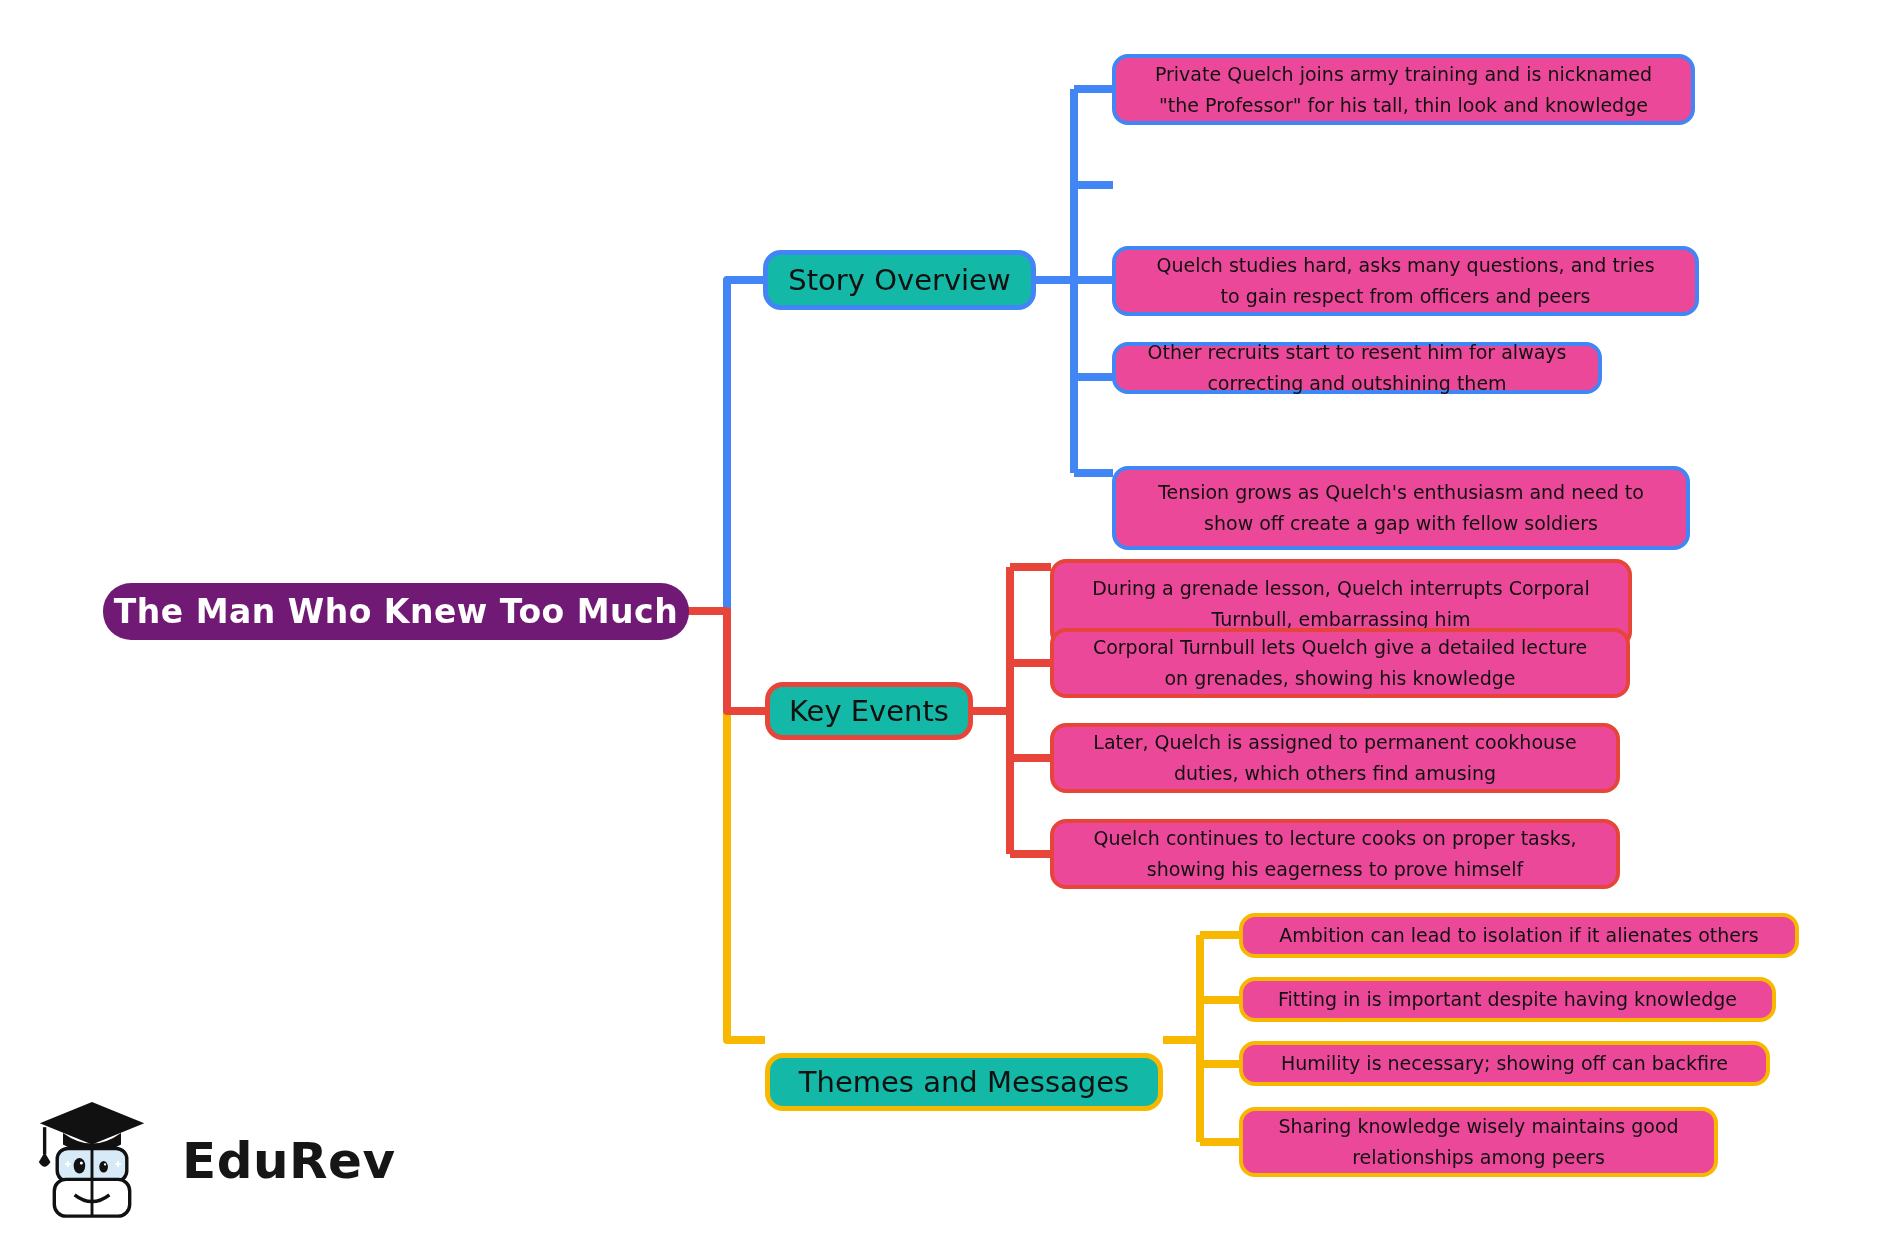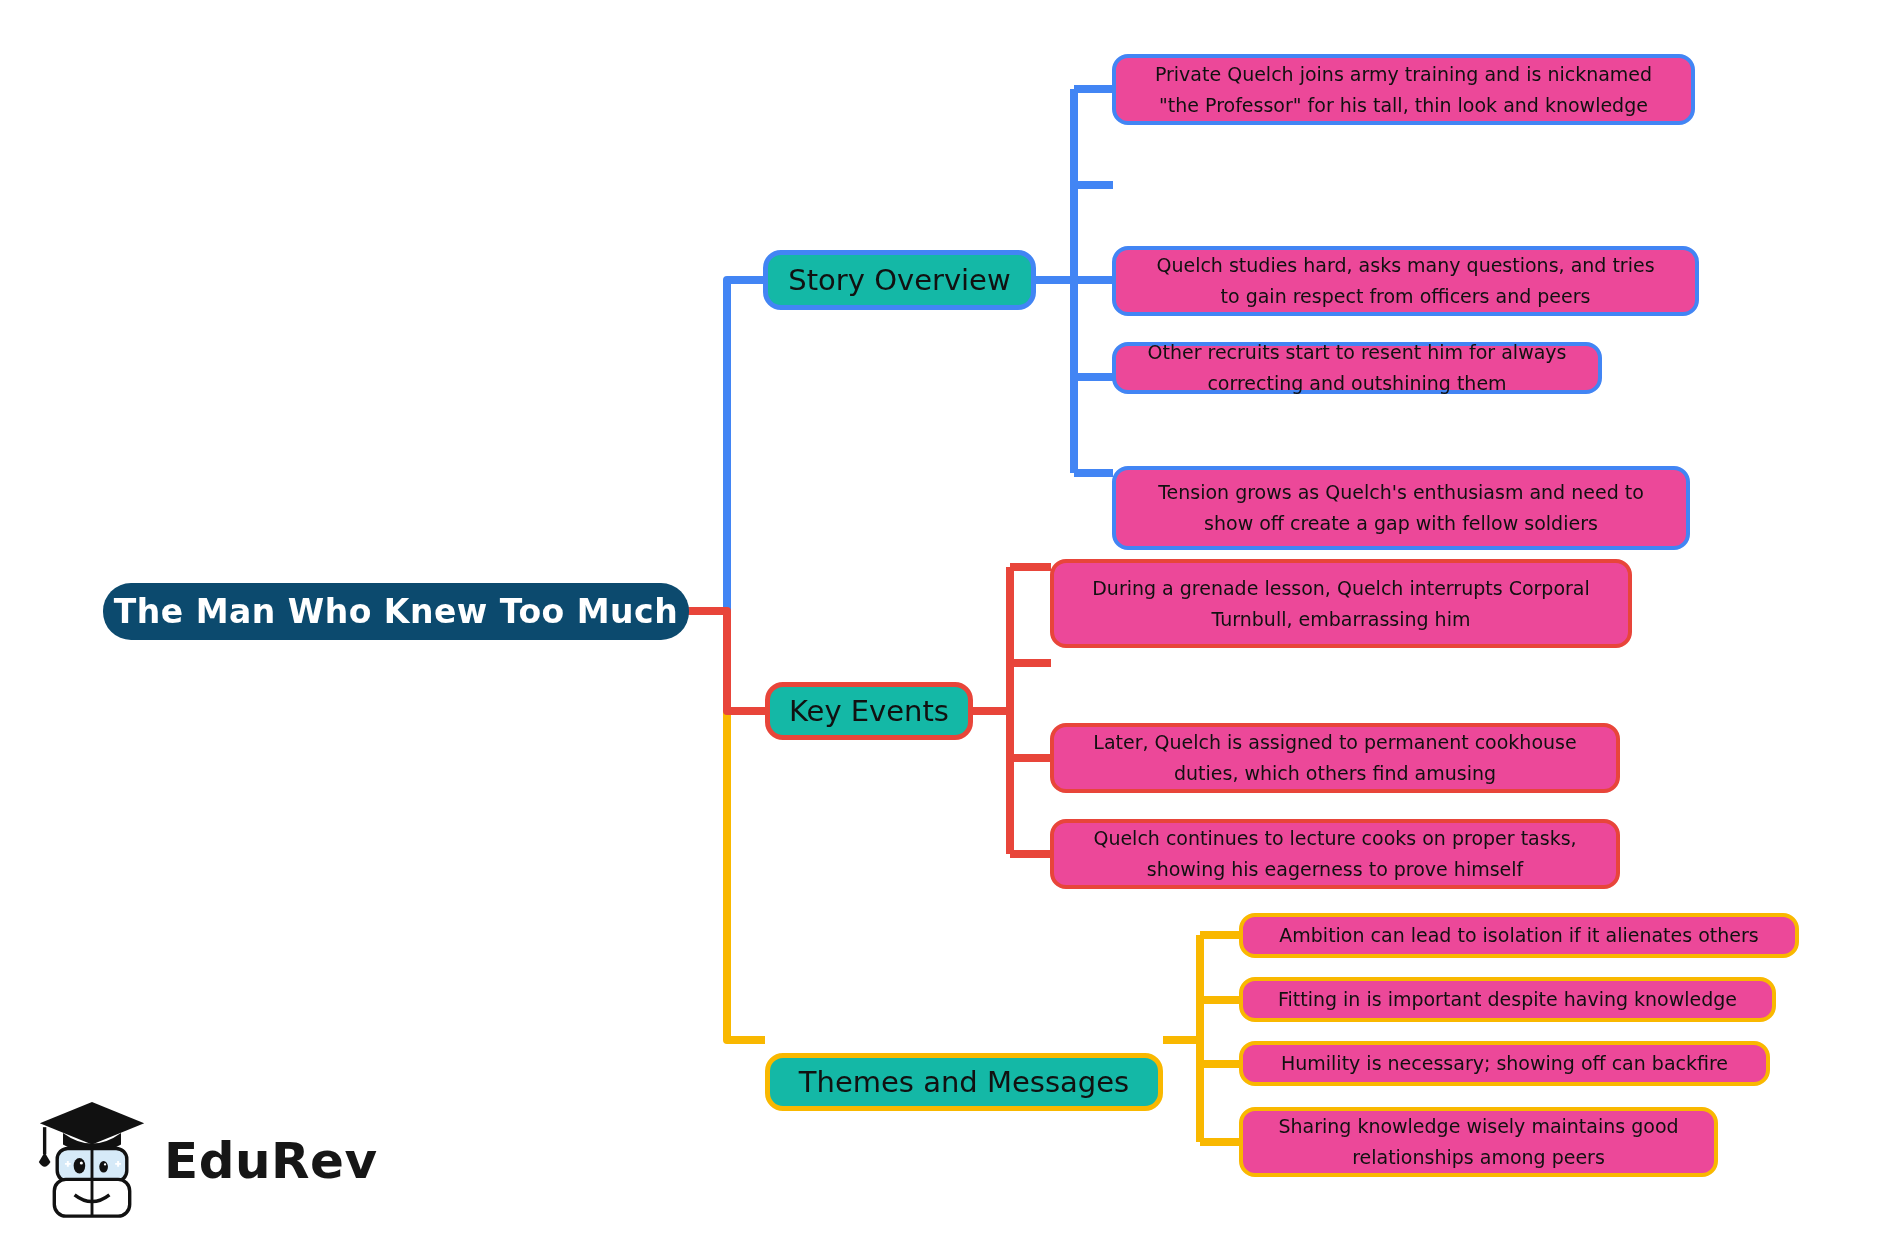--- a/index.html
+++ b/index.html
@@ -4,31 +4,31 @@
 <style>
   html,body{margin:0;padding:0;background:#ffffff;}
   .canvas{
     position:relative;width:1896px;height:1233px;background:#ffffff;overflow:hidden;
     font-family:"DejaVu Sans","Liberation Sans",sans-serif;color:#111;
   }
   .connectors{position:absolute;left:0;top:0;width:1896px;height:1233px;}
   .node{position:absolute;box-sizing:border-box;display:flex;align-items:center;justify-content:center;
         text-align:center;background:#fff;}
   .root{
-    background:#0c4a6e;color:#fff;border-radius:28px;font-weight:bold;font-size:33px;
+    background:#701a75;color:#fff;border-radius:28px;font-weight:bold;font-size:33px;
     letter-spacing:0.5px;
   }
   .branch{border:5px solid;border-radius:18px;font-size:29px;background:#14b8a6;}
   .leaf{border:4px solid;border-radius:16px;font-size:19px;line-height:31px;background:#ec4899;
         white-space:pre-line;padding:2px 10px;}
   .leaf.single{line-height:29px;}
   .b-blue{border-color:#4285F4;}
   .b-red{border-color:#E8453A;}
   .b-yellow{border-color:#F9B800;}
-  .logo{position:absolute;left:34px;top:1098px;display:flex;align-items:center;gap:14px;}
+  .logo{position:absolute;left:34px;top:1098px;display:flex;align-items:center;gap:32px;}
   .logo-text{font-size:50px;font-weight:bold;color:#161616;letter-spacing:0.5px;}
 </style>
 </head>
 <body>
 
 <div class="canvas">
 
   <svg class="connectors" viewBox="0 0 1896 1233" fill="none" stroke-linejoin="round" stroke-linecap="butt">
 
     <path stroke="#F9B800" stroke-width="8" d="M727 711 V1040 H765 M1163 1040 H1200 M1200 935 V1142 M1200 935 H1240 M1200 1000 H1240 M1200 1064 H1240 M1200 1142 H1240"></path>
@@ -50,20 +50,22 @@
 "the Professor" for his tall, thin look and knowledge</div>
   <div class="node leaf b-blue" style="left:1112px;top:246px;width:587px;height:70px;">Quelch studies hard, asks many questions, and tries
 to gain respect from officers and peers</div>
   <div class="node leaf b-blue" style="left:1112px;top:342px;width:490px;height:52px;">Other recruits start to resent him for always
 correcting and outshining them</div>
   <div class="node leaf b-blue" style="left:1112px;top:438px;width:578px;height:84px;margin-top:28px;">Tension grows as Quelch's enthusiasm and need to
 show off create a gap with fellow soldiers</div>
 
   <div class="node leaf b-red" style="left:1050px;top:559px;width:582px;height:89px;">During a grenade lesson, Quelch interrupts Corporal
 Turnbull, embarrassing him</div>
+  <div class="node leaf b-red" style="left:1050px;top:628px;width:580px;height:70px;">Corporal Turnbull lets Quelch give a detailed lecture
+on grenades, showing his knowledge</div>
   <div class="node leaf b-red" style="left:1050px;top:723px;width:570px;height:70px;">Later, Quelch is assigned to permanent cookhouse
 duties, which others find amusing</div>
   <div class="node leaf b-red" style="left:1050px;top:819px;width:570px;height:70px;">Quelch continues to lecture cooks on proper tasks,
 showing his eagerness to prove himself</div>
 
   <div class="node leaf b-yellow single" style="left:1239px;top:913px;width:560px;height:45px;">Ambition can lead to isolation if it alienates others</div>
   <div class="node leaf b-yellow single" style="left:1239px;top:977px;width:537px;height:45px;">Fitting in is important despite having knowledge</div>
   <div class="node leaf b-yellow single" style="left:1239px;top:1041px;width:531px;height:45px;">Humility is necessary; showing off can backfire</div>
   <div class="node leaf b-yellow" style="left:1239px;top:1107px;width:479px;height:70px;">Sharing knowledge wisely maintains good
 relationships among peers</div>

